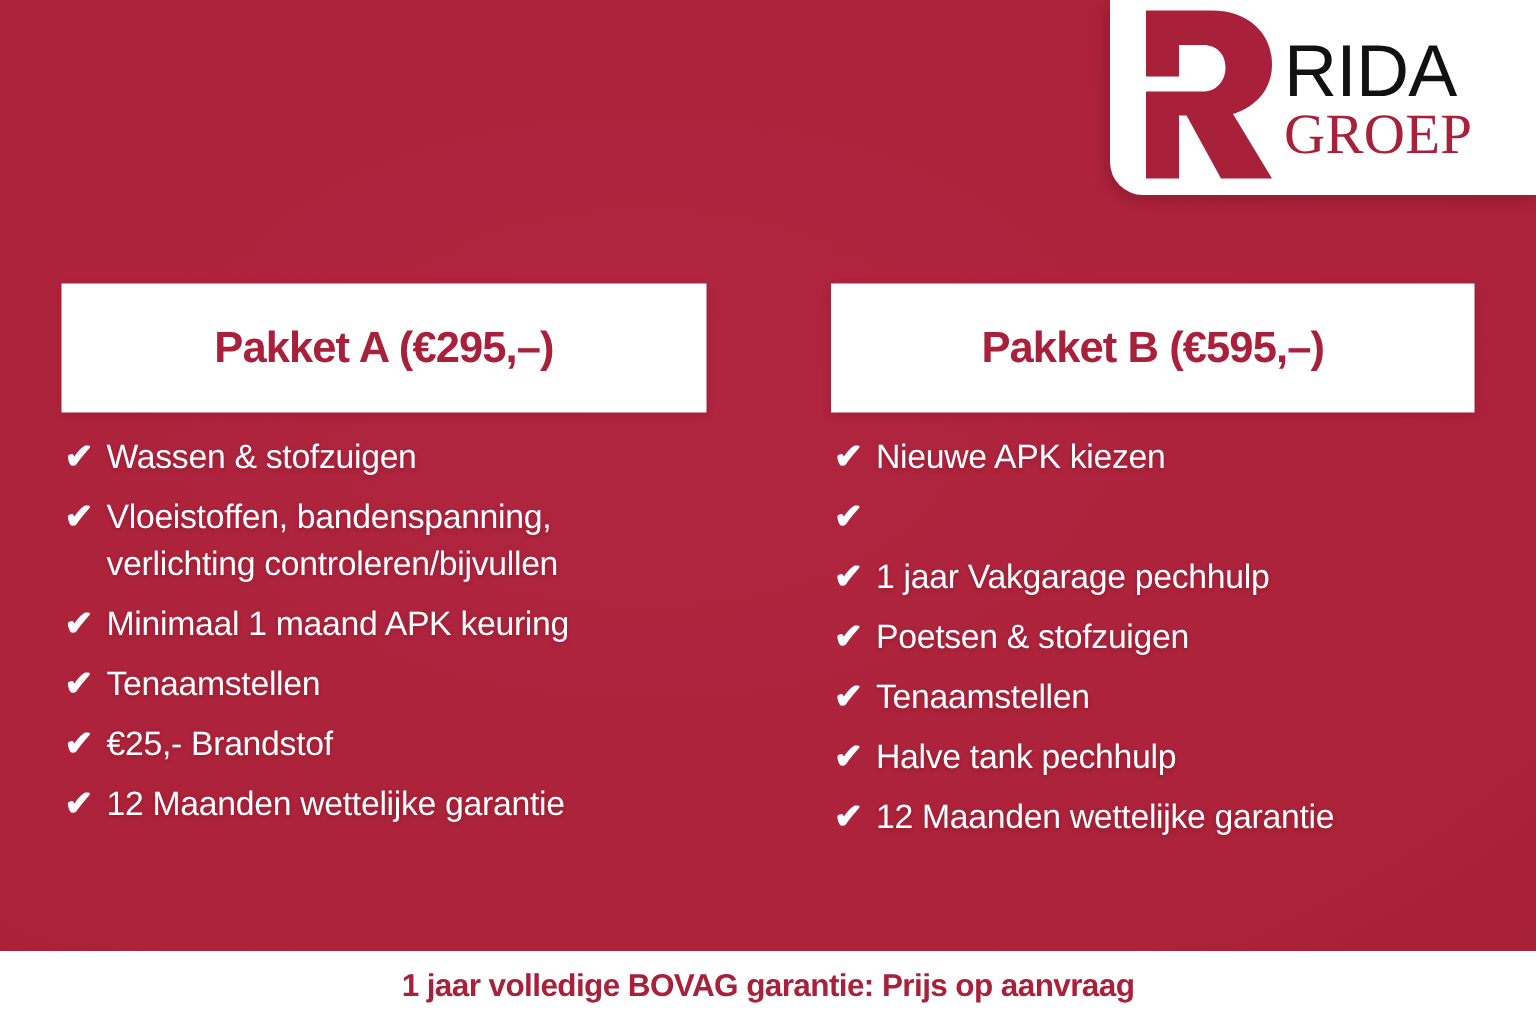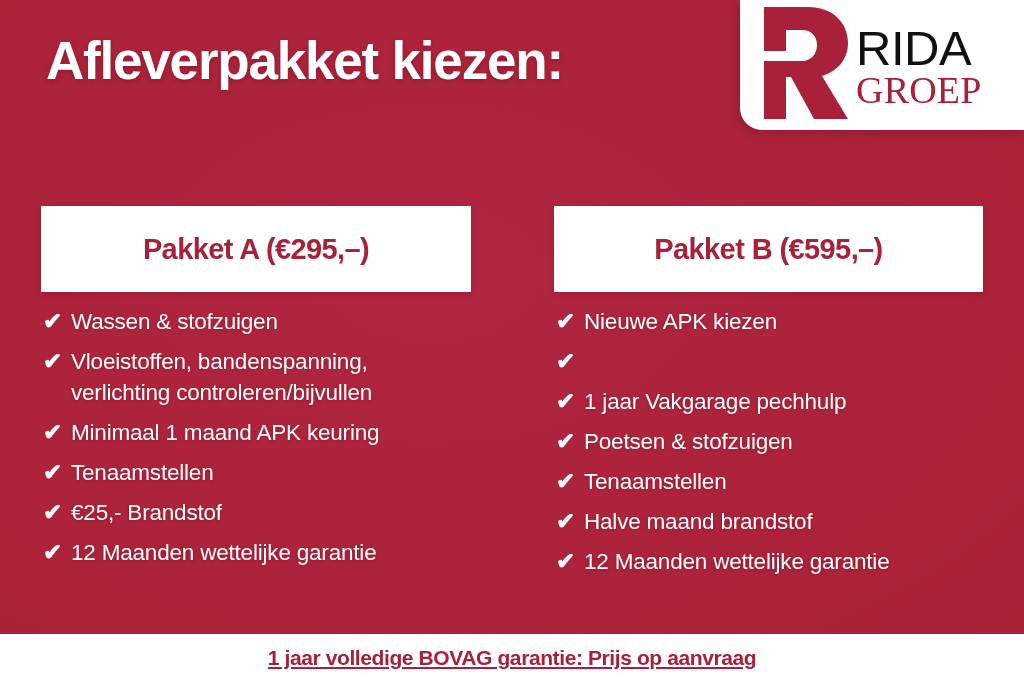--- a/index.html
+++ b/index.html
@@ -76,21 +76,21 @@
     color: #ffffff;
     letter-spacing: -1.2px;
     white-space: nowrap;
     text-shadow: 0 2px 5px rgba(90, 12, 26, 0.35);
   }
 
   
   .columns {
     position: absolute;
     left: 0;
-    top: 206px;
+    top: 189px;
     width: 931px;
     height: 410px;
   }
   .col {
     position: absolute;
     top: 0;
   }
   .col-a { left: 41px;  width: 430px; }
   .col-b { left: 554px; width: 429px; }
 
@@ -151,29 +151,27 @@
     display: flex;
     align-items: center;
     justify-content: center;
   }
   .footer-text {
     font-size: 21px;
     font-weight: bold;
     color: #a8203a;
     letter-spacing: -0.4px;
     white-space: nowrap;
-    text-decoration: underline;
   }
 </style>
 </head>
 <body>
 
 <div id="poster">
 
-  <div class="headline">Afleverpakket kiezen:</div>
 
   <div class="logo-panel">
     <svg class="logo-mark" viewBox="0 0 92 116">
       <path d="M6 2 H50 C74 2 90 17 90 38 C90 54 80 66 64 71 L90 114 H56 L33 72 H28 V114 H6 V56 H44 C53 56 59 49 59 40 C59 31 53 25 44 25 H28 V46 H6 Z" fill="#a8203a"></path>
     </svg>
     <div class="logo-words">
       <span class="logo-rida">RIDA</span>
       <span class="logo-groep">GROEP</span>
     </div>
   </div>
@@ -231,21 +229,21 @@
         <li class="feature-item">
           <span class="check-icon">✔</span>
           <span class="feature-text">Poetsen &amp; stofzuigen</span>
         </li>
         <li class="feature-item">
           <span class="check-icon">✔</span>
           <span class="feature-text">Tenaamstellen</span>
         </li>
         <li class="feature-item">
           <span class="check-icon">✔</span>
-          <span class="feature-text">Halve maand brandstof</span>
+          <span class="feature-text">Halve tank pechhulp</span>
         </li>
         <li class="feature-item">
           <span class="check-icon">✔</span>
           <span class="feature-text">12 Maanden wettelijke garantie</span>
         </li>
       </ul>
     </div>
 
   </div>
 

